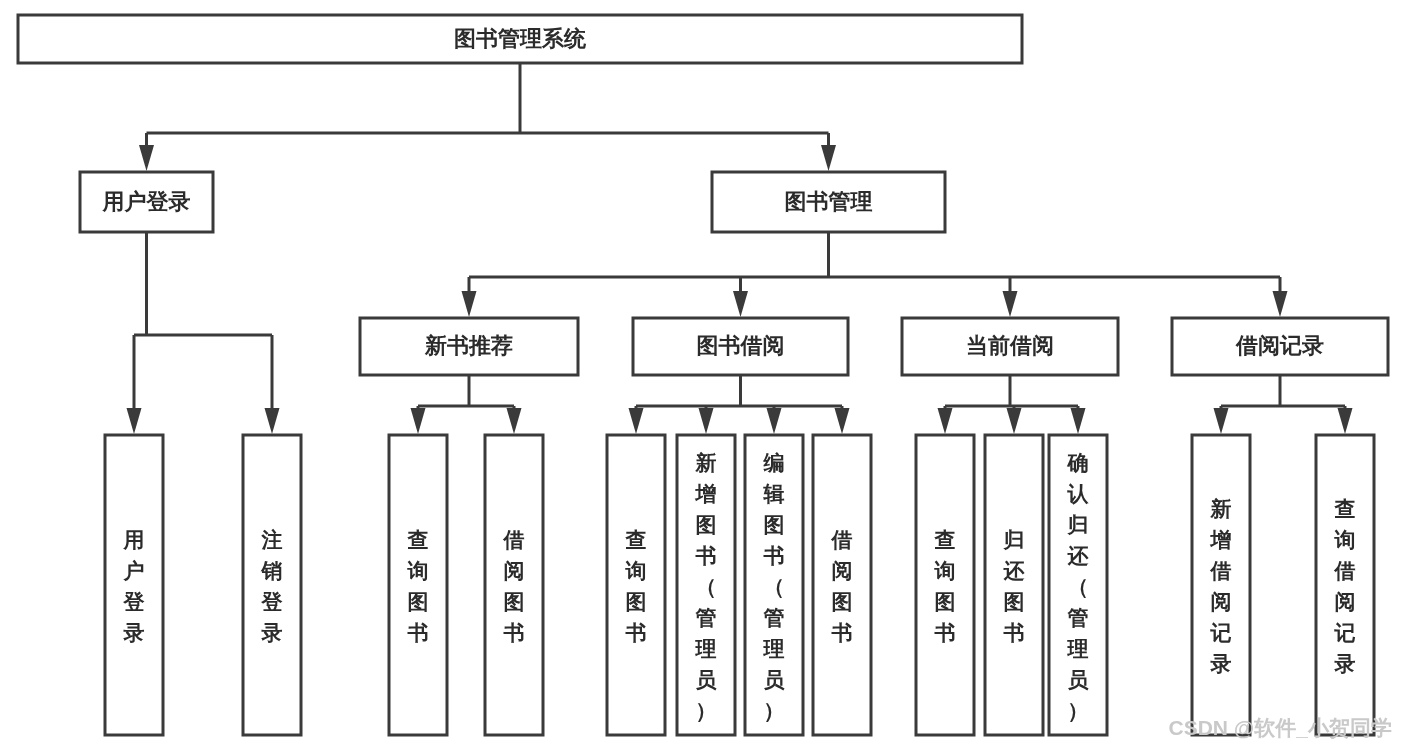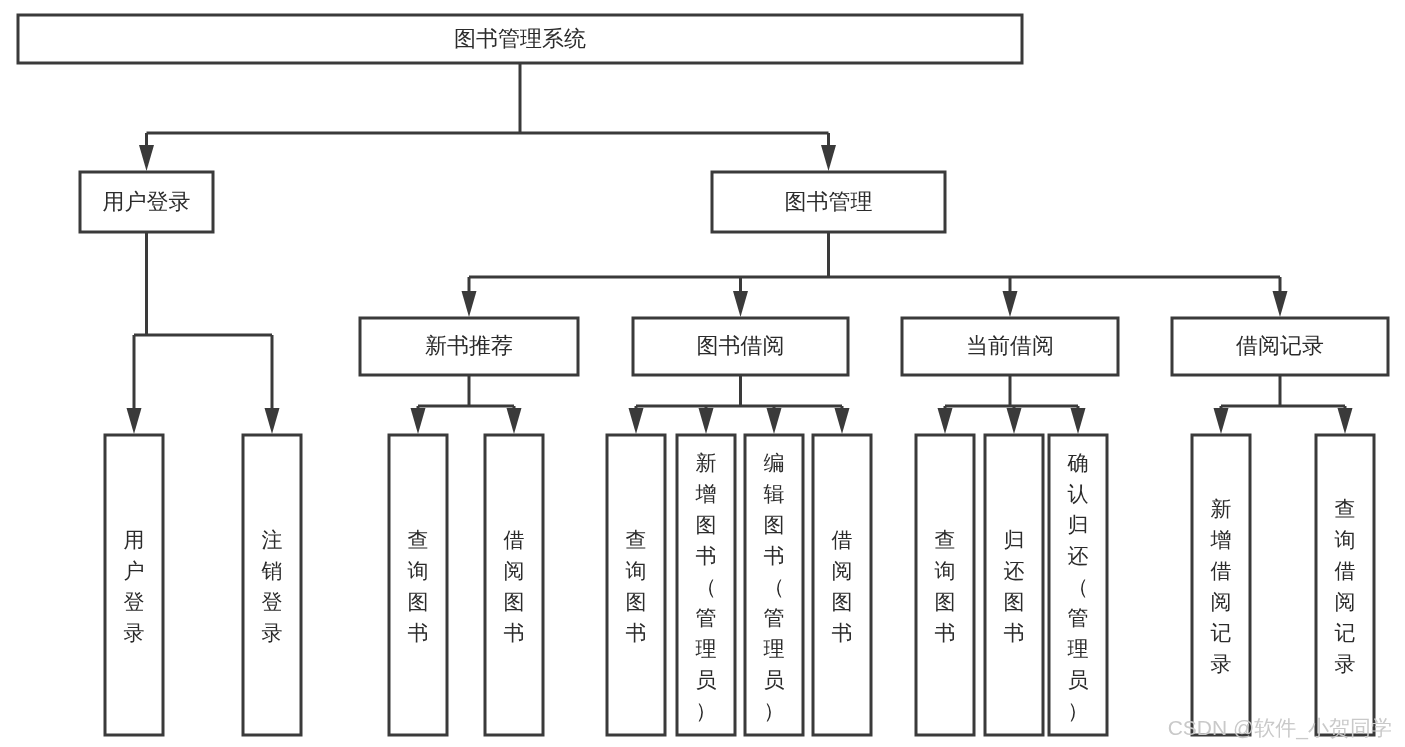--- a/index.html
+++ b/index.html
@@ -11,20 +11,21 @@
     width: 1405px;
     height: 747px;
     font-family: "Liberation Sans", "DejaVu Sans", sans-serif;
     overflow: hidden;
   }
   #diagram-root {
     position: relative;
     width: 1405px;
     height: 747px;
     background: #ffffff;
+    font-weight: bold;
   }
   svg.diagram-canvas {
     position: absolute;
     left: 0;
     top: 0;
     width: 1405px;
     height: 747px;
     display: block;
   }
   .node-box {

